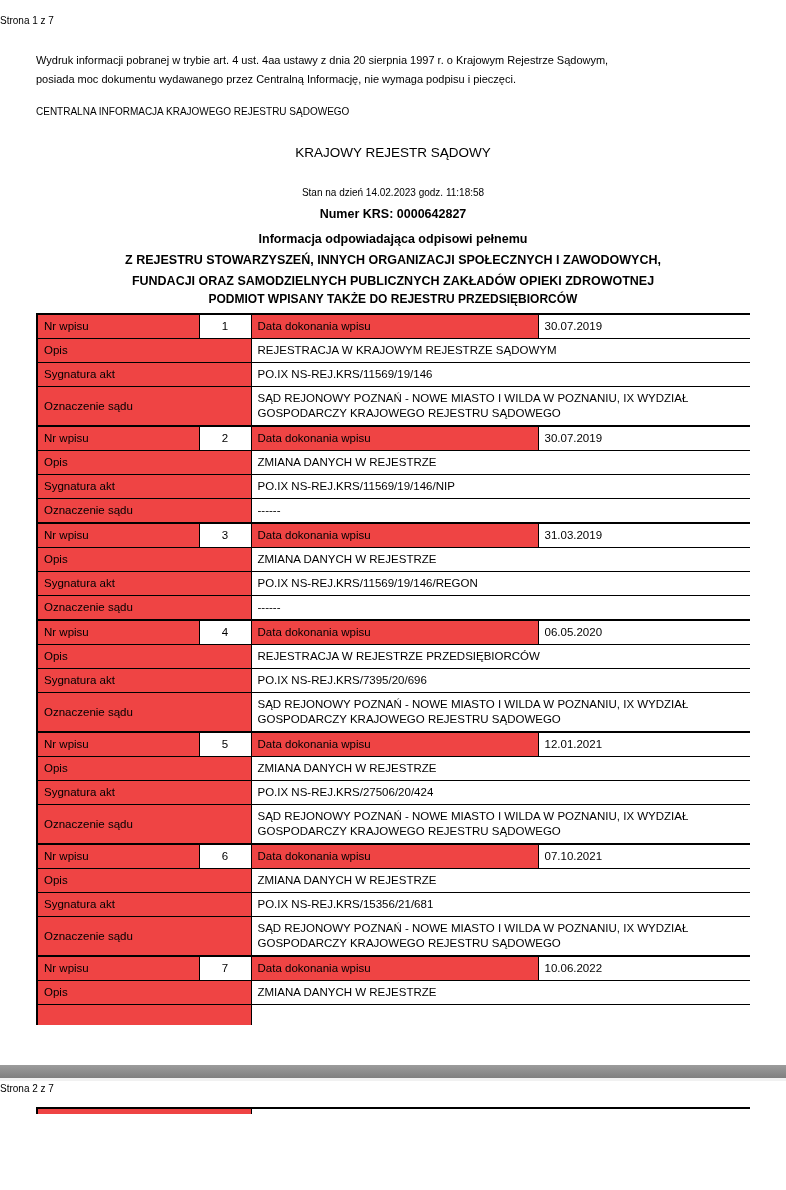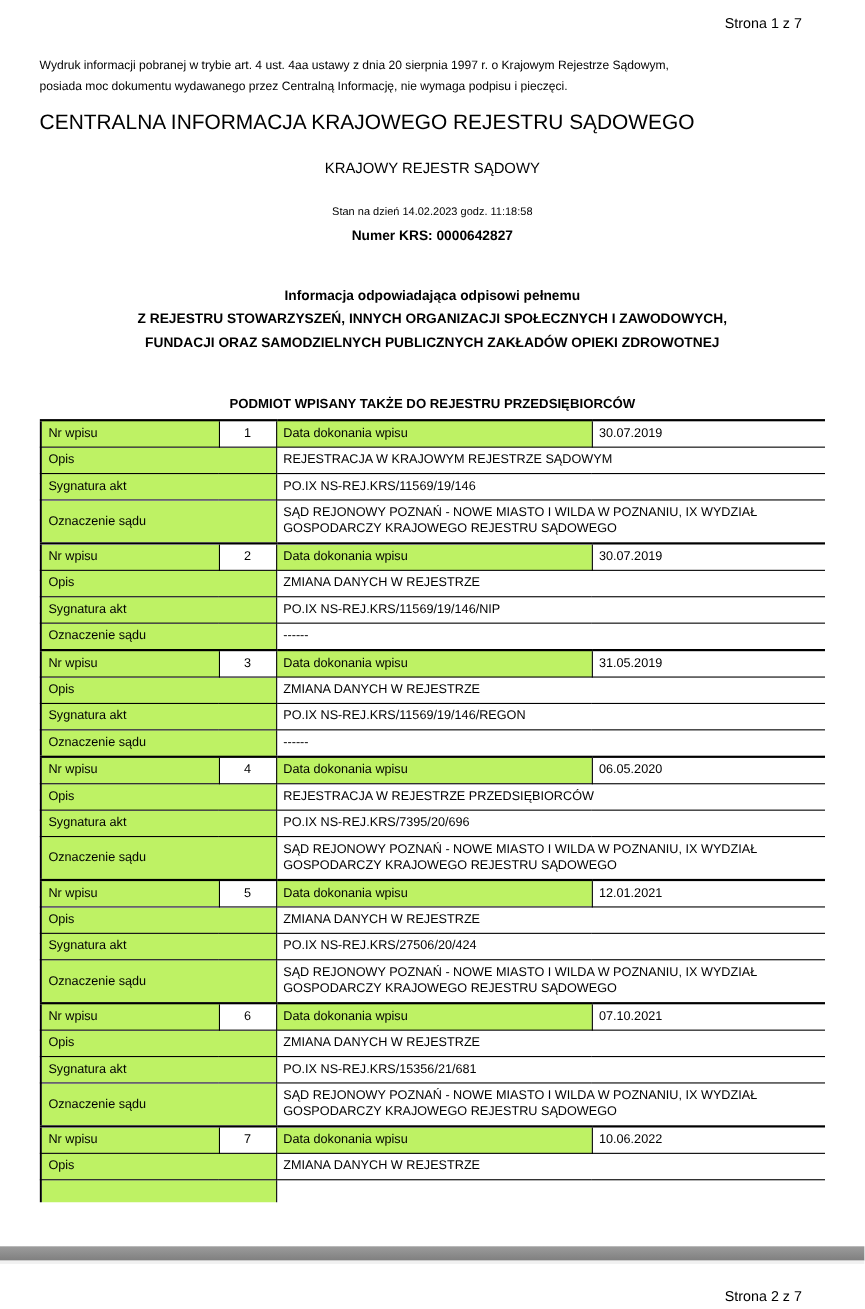--- a/index.html
+++ b/index.html
@@ -1,42 +1,42 @@
 <!DOCTYPE html>
 <html><head>
 <meta charset="utf-8">
 <style>
   html,body{margin:0;padding:0;}
   body{
     width:786px;height:1190px;background:#ffffff;color:#000000;
     font-family:"Liberation Sans","DejaVu Sans",sans-serif;
     position:relative;overflow:hidden;
   }
-  .pagenum{text-align:right;padding-right:57px;font-size:13px;line-height:15px;}
+  .pagenum{text-align:left;padding-right:57px;font-size:10px;line-height:15px;}
   #pagenum1{padding-top:13px;}
   .intro{margin:23px 36px 0 36px;font-size:11px;line-height:19px;}
-  .central{margin:15px 36px 0 36px;font-size:19px;line-height:16px;}
+  .central{margin:15px 36px 0 36px;font-size:10px;line-height:16px;}
   .title{margin-top:25px;text-align:center;font-size:13.5px;font-weight:normal;line-height:16px;}
   .stan{margin-top:24px;text-align:center;font-size:10px;line-height:15px;}
   .krs{margin-top:7px;text-align:center;font-size:12.5px;font-weight:bold;line-height:15px;}
-  .infoblock{margin-top:37px;text-align:center;font-size:12.5px;font-weight:bold;line-height:21px;}
-  .section{margin-top:38px;text-align:center;font-size:12px;font-weight:bold;line-height:14px;}
+  .infoblock{margin-top:7px;text-align:center;font-size:12.5px;font-weight:bold;line-height:21px;}
+  .section{text-align:center;font-size:12px;font-weight:bold;line-height:14px;}
   .tclip{height:712px;overflow:hidden;margin:7px 36px 0 36px;}
   table.reg{border-collapse:collapse;width:714px;border:2px solid #000;table-layout:fixed;}
   table.reg td{
     border:1px solid #000;padding:4px 6px;font-size:11.5px;line-height:15px;
     vertical-align:middle;overflow:hidden;word-wrap:break-word;
   }
-  table.reg td.g{background:#bef264;}
+  table.reg td.g{background:#ef4444;}
   table.reg td.num{text-align:center;}
   table.reg tr.ehead td{border-top:2px solid #000;}
   table.reg td.partial{height:26px;}
   .sep{margin-top:40px;height:13px;background:linear-gradient(#9c9c9c,#7f7f7f);}
   .sepline{height:3px;background:#f1f1f1;}
-  #pagenum2{margin-top:22px;}
+  #pagenum2{}
   .frag{margin:11px 36px 0 36px;height:7px;overflow:hidden;}
   .frag table.reg td{height:24px;}
 </style>
 </head>
 <body>
 
 <div class="pagenum" id="pagenum1">Strona 1 z 7</div>
 
 <div class="intro">
   <div>Wydruk informacji pobranej w trybie art. 4 ust. 4aa ustawy z dnia 20 sierpnia 1997 r. o Krajowym Rejestrze Sądowym,</div>
@@ -100,21 +100,21 @@
           <td colspan="2">PO.IX NS-REJ.KRS/11569/19/146/NIP</td>
         </tr>
         <tr>
           <td class="g" colspan="2">Oznaczenie sądu</td>
           <td colspan="2">------</td>
         </tr>
         <tr class="ehead">
           <td class="g">Nr wpisu</td>
           <td class="num">3</td>
           <td class="g">Data dokonania wpisu</td>
-          <td>31.05.2019</td>
+          <td>31.03.2019</td>
         </tr>
         <tr>
           <td class="g" colspan="2">Opis</td>
           <td colspan="2">ZMIANA DANYCH W REJESTRZE</td>
         </tr>
         <tr>
           <td class="g" colspan="2">Sygnatura akt</td>
           <td colspan="2">PO.IX NS-REJ.KRS/11569/19/146/REGON</td>
         </tr>
         <tr>

